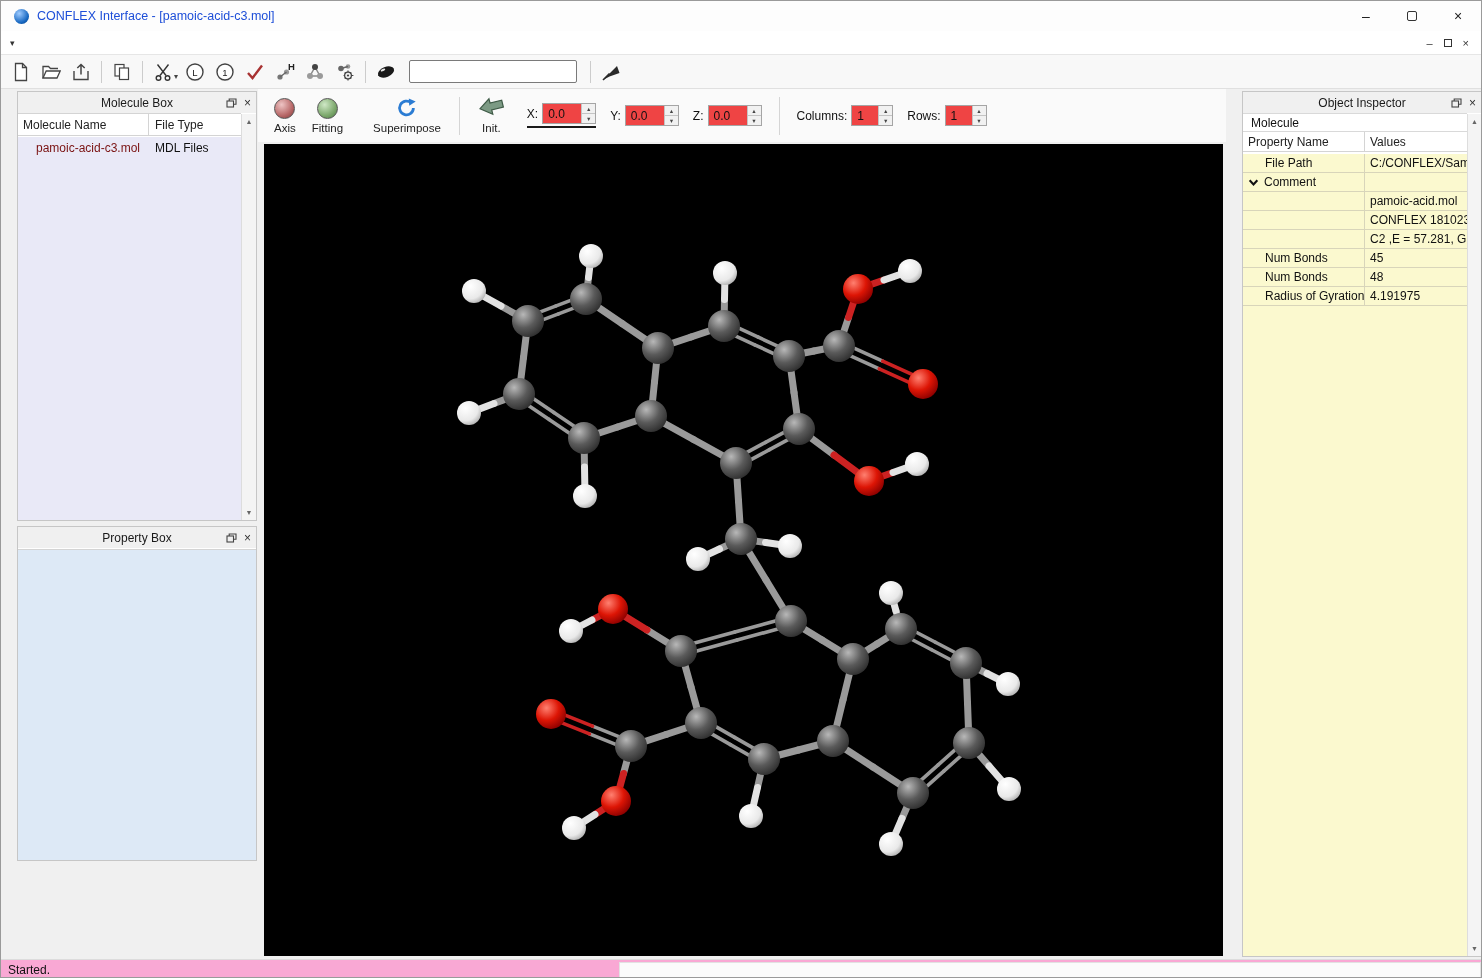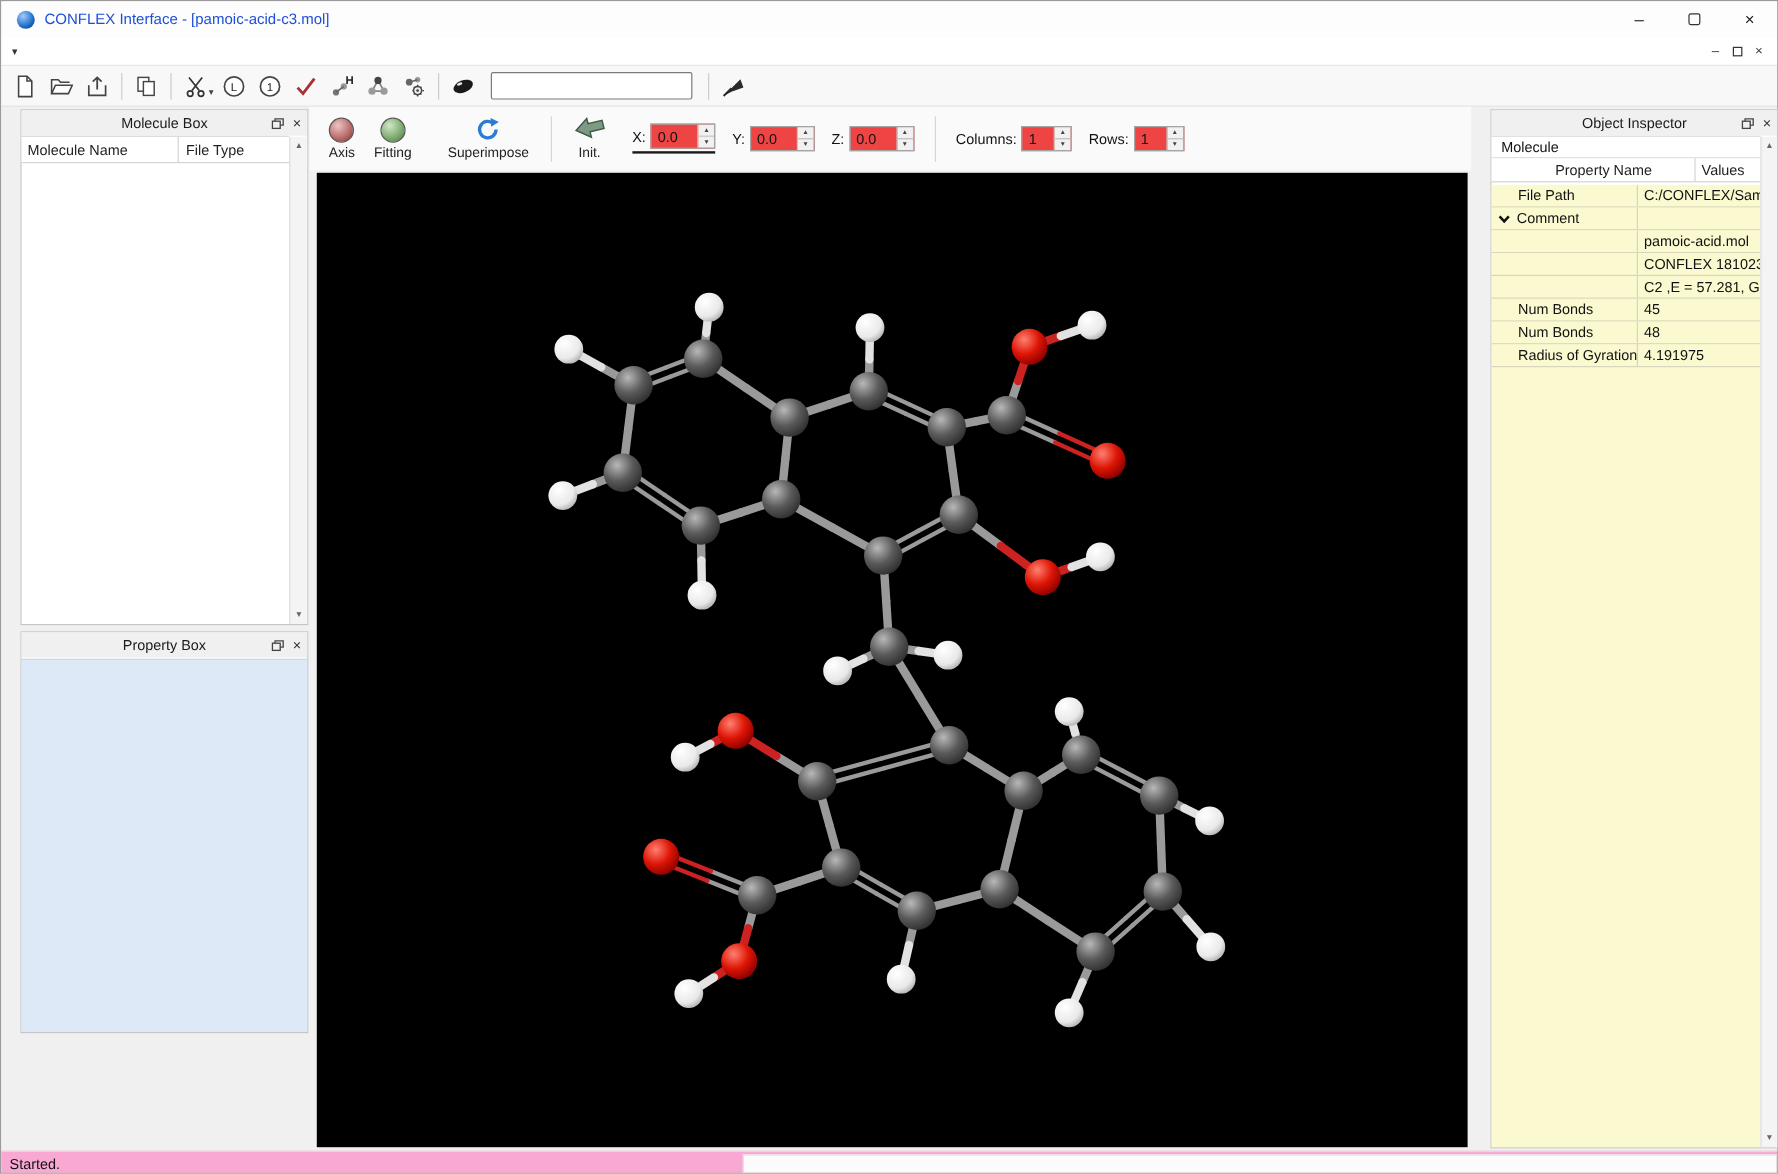--- a/index.html
+++ b/index.html
@@ -49,21 +49,21 @@
 
   .vscroll { position:absolute; top:22px; bottom:0; right:0; width:15px; background:#f4f4f4; border-left:1px solid #dddddd; display:flex; flex-direction:column; justify-content:space-between; align-items:center; }
   .scroll-arr { font-size:7px; color:#666; padding:4px 0; }
 
   .property-box { top:437px; height:335px; }
   .pb-content { position:absolute; top:22px; bottom:0; left:0; right:0; background:#dde9f6; border-top:1px solid #d4d4d4; }
 
   .object-inspector { top:2px; height:866px; }
   .oi-sub { height:19px; background:#fff; border-top:1px solid #d9d9d9; border-bottom:1px solid #d9d9d9; font-size:12px; color:#111; padding:2px 0 0 8px; margin-right:14px; }
   .oi-header { display:flex; height:20px; background:#fff; border-bottom:1px solid #d4d4d4; font-size:12px; color:#222; margin-right:14px; }
-  .oi-h1 { width:122px; border-right:1px solid #d4d4d4; padding:3px 0 0 5px;margin-left:48px; }
+  .oi-h1 { width:122px; border-right:1px solid #d4d4d4; padding:3px 0 0 5px; }
   .oi-h2 { flex:1; padding:3px 0 0 5px; }
   .oi-rows { position:absolute; top:62px; bottom:0; left:0; right:14px; background:#fbf9cf; overflow:hidden; }
   .oi-row { display:flex; height:19px; border-bottom:1px solid #d8d5ba; background:#fbf9cf; }
   .oi-name { width:122px; border-right:1px solid #d8d5ba; font-size:12px; color:#111; display:flex; align-items:center; padding-left:22px; white-space:nowrap; overflow:hidden; }
   .oi-name.exp { padding-left:5px; gap:5px; }
   .oi-val { flex:1; font-size:12px; color:#111; display:flex; align-items:center; padding-left:5px; white-space:nowrap; overflow:hidden; }
 
   
   .view-toolbar { position:absolute; left:257px; top:88px; width:968px; height:53px; background:#fafafa; display:flex; align-items:center; padding-left:8px; }
   .vbtn { display:flex; flex-direction:column; align-items:center; justify-content:center; gap:3px; font-size:11.5px; color:#222; padding:2px 8px; border:0; background:transparent; }
@@ -221,20 +221,26 @@
               <rect x="1" y="3" width="6.5" height="6" fill="none" stroke="#444" stroke-width="1.1"></rect>
               <path d="M3.2 3 V1 H10 V6.3 H7.5" fill="none" stroke="#444" stroke-width="1.1"></path>
             </svg>
           <span class="close-x">×</span>
         </span>
       </div>
       <div class="mb-header">
         <div class="mb-h1">Molecule Name</div>
         <div class="mb-h2">File Type</div>
       </div>
+      <div class="mb-body">
+          <div class="mb-row">
+            <div class="mb-c1">pamoic-acid-c3.mol</div>
+            <div class="mb-c2">MDL Files</div>
+          </div>
+        </div>
       <div class="vscroll">
         <span class="scroll-arr">▲</span>
         <span class="scroll-arr">▼</span>
       </div>
     </div>
 
     <div class="panel property-box">
       <div class="panel-title">
         <span>Property Box</span>
         <span class="ticons">

